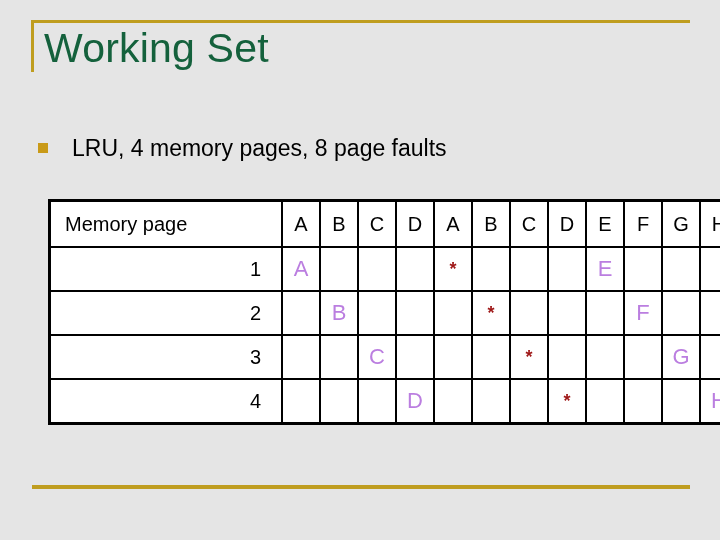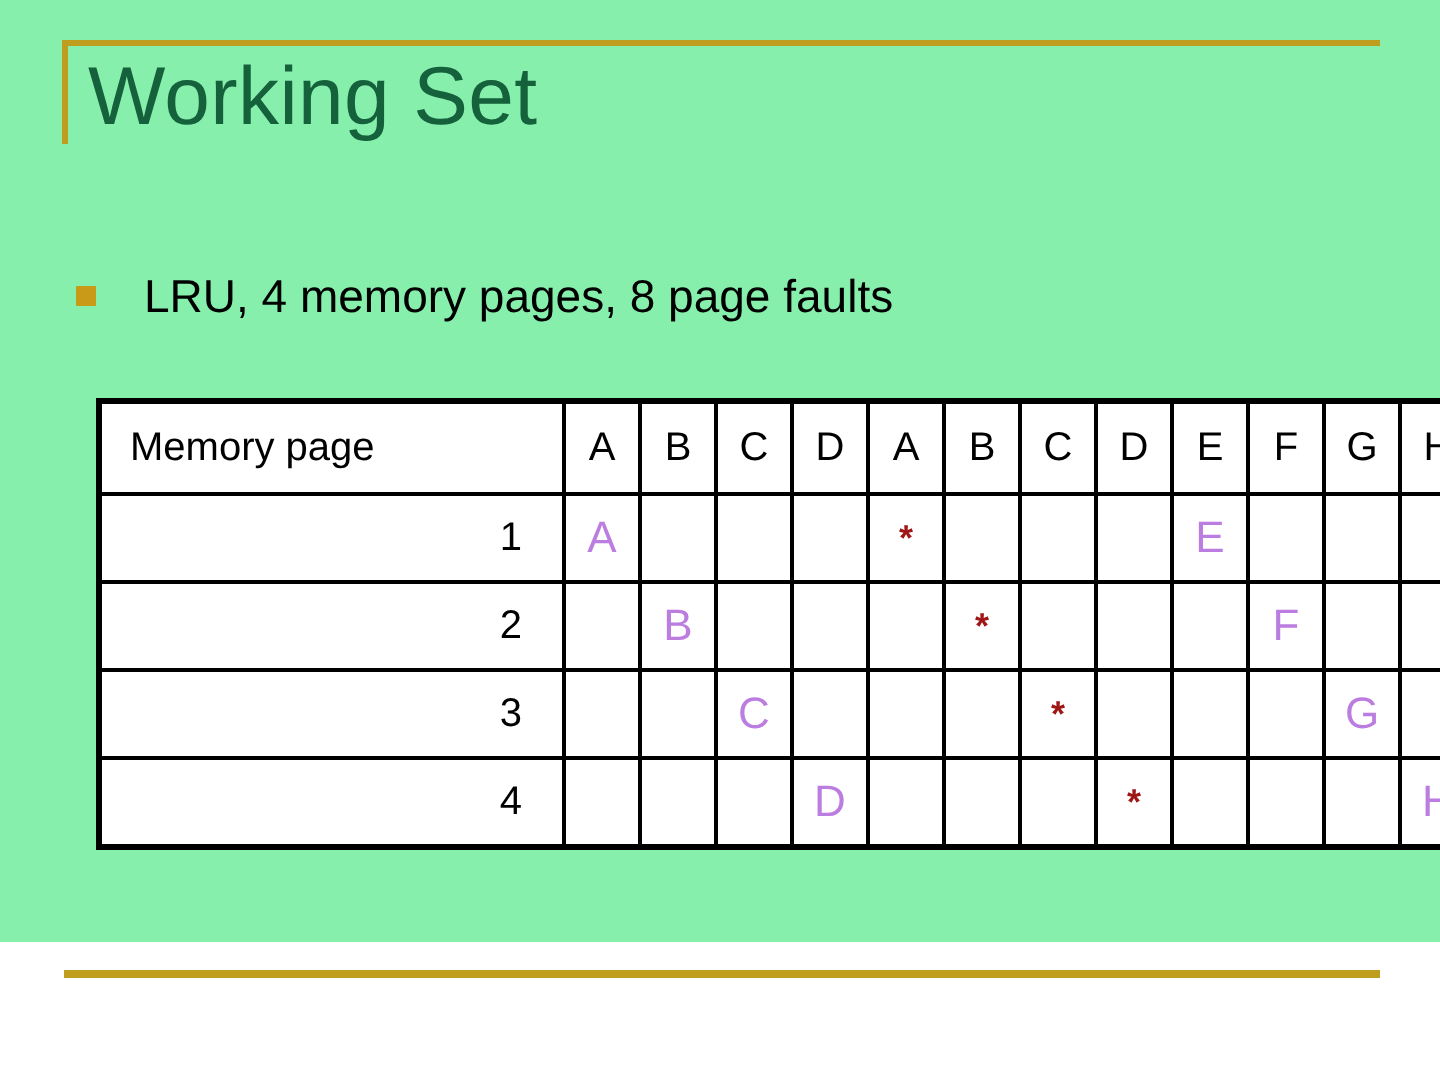--- a/index.html
+++ b/index.html
@@ -14,22 +14,22 @@
     overflow: hidden;
     font-family: "Liberation Sans", sans-serif;
     -webkit-font-smoothing: none;
   }
 
   
   .slide {
     position: absolute;
     left: 0; top: 0;
     width: 720px;
-    height: 471px;
-    background: #86efac;
+    height: 540px;
+    background: #e5e5e5;
   }
 
   
   .title-rule-h {
     position: absolute;
     left: 31px;
     top: 20px;
     width: 659px;
     height: 3px;
     background: #bf9d1f;

